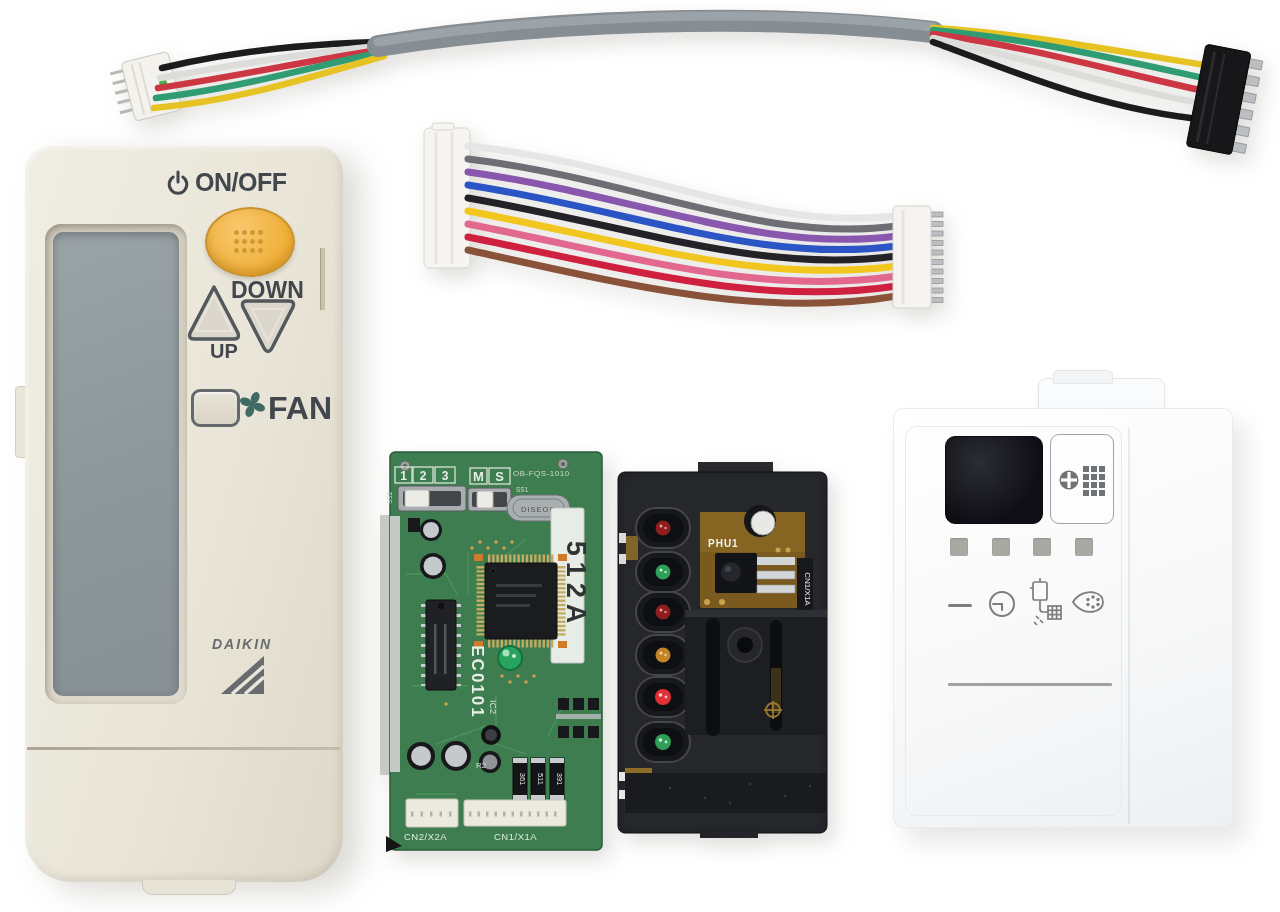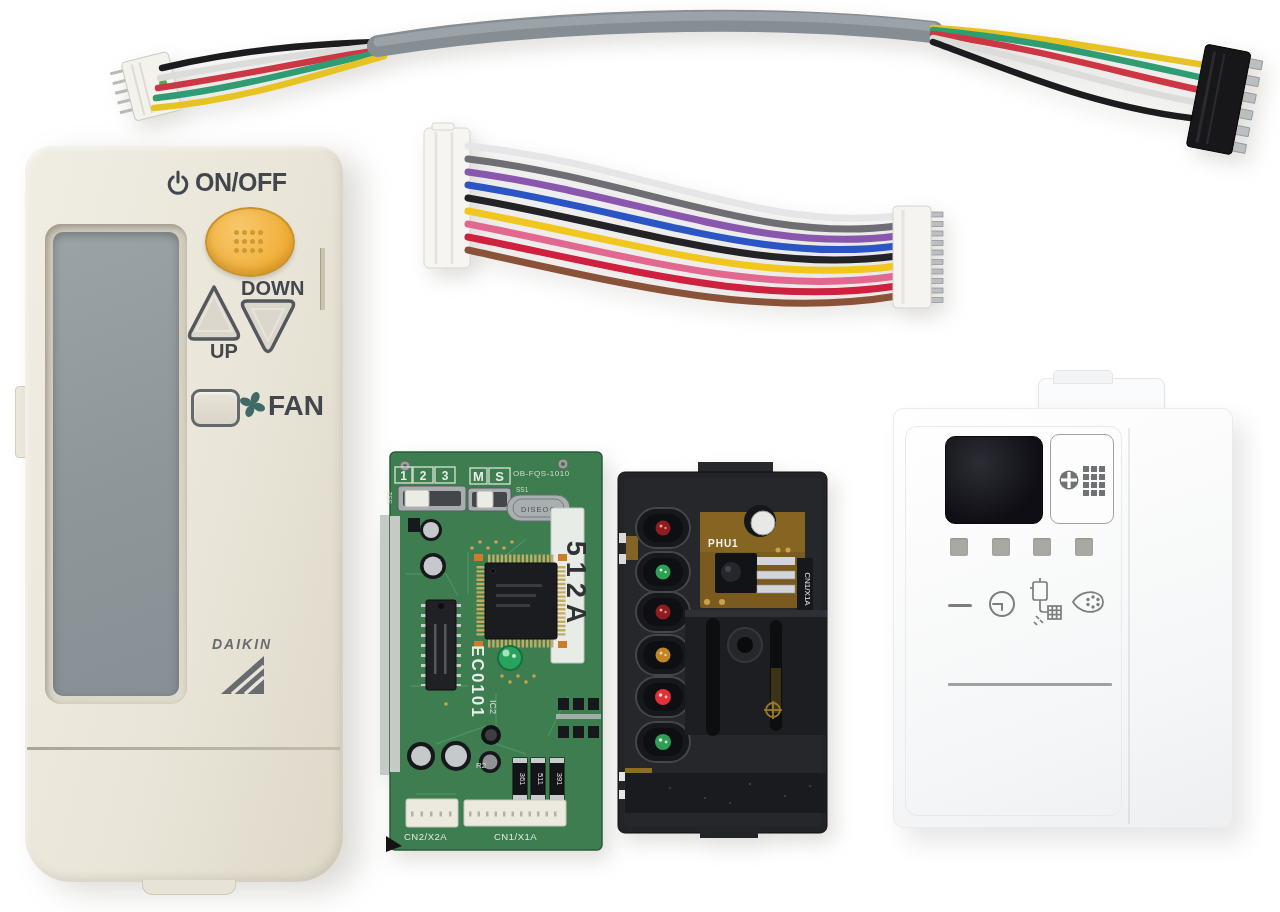--- a/index.html
+++ b/index.html
@@ -132,21 +132,21 @@
           <span style="width:5px;height:5px;border-radius:50%;background:#d29a2e;"></span>
           <span style="width:5px;height:5px;border-radius:50%;background:#d29a2e;"></span>
           <span style="width:5px;height:5px;border-radius:50%;background:#d29a2e;"></span>
         <span style="width:5px;height:5px;border-radius:50%;background:#d29a2e;"></span>
           <span style="width:5px;height:5px;border-radius:50%;background:#d29a2e;"></span>
           <span style="width:5px;height:5px;border-radius:50%;background:#d29a2e;"></span>
           <span style="width:5px;height:5px;border-radius:50%;background:#d29a2e;"></span>
       </div>
     </div>
 
-    <div class="abs lbl" style="left:206px;top:131px;font-size:20px;margin-left:10px;">DOWN</div>
+    <div class="abs lbl" style="left:206px;top:131px;font-size:23px;">DOWN</div>
 
     <svg class="abs" style="left:161px;top:135px;" width="56" height="62" viewBox="0 0 56 62">
       <path d="M28,6 L52,52 Q54,58 48,58 L8,58 Q2,58 4,52 Z" fill="#dbd7cc" stroke="#53585c" stroke-width="3.5" stroke-linejoin="round"></path>
       <path d="M28,14 L46,50 L10,50 Z" fill="none" stroke="#eeeadf" stroke-width="2" opacity=".7"></path>
     </svg>
 
     <svg class="abs" style="left:214px;top:149px;" width="58" height="62" viewBox="0 0 58 62">
       <path d="M8,6 L50,6 Q56,6 54,12 L33,53 Q29,60 25,53 L4,12 Q2,6 8,6 Z" fill="#dbd7cc" stroke="#53585c" stroke-width="3.5" stroke-linejoin="round"></path>
       <path d="M13,14 L45,14 L29,46 Z" fill="none" stroke="#eeeadf" stroke-width="2" opacity=".7"></path>
     </svg>
@@ -157,21 +157,21 @@
          background:linear-gradient(#e8e4d8,#d9d4c6);box-shadow:inset 0 2px 2px rgba(255,255,255,.6);"></div>
     <svg class="abs" style="left:214px;top:245px;" width="27" height="27" viewBox="0 0 27 27">
       <g transform="translate(13.5,13.5)" fill="#3f6a66">
         <ellipse cx="0" cy="-7.2" rx="4.1" ry="6" transform="rotate(22)"></ellipse>
         <ellipse cx="0" cy="-7.2" rx="4.1" ry="6" transform="rotate(112)"></ellipse>
         <ellipse cx="0" cy="-7.2" rx="4.1" ry="6" transform="rotate(202)"></ellipse>
         <ellipse cx="0" cy="-7.2" rx="4.1" ry="6" transform="rotate(292)"></ellipse>
         <circle cx="0" cy="0" r="3"></circle>
       </g>
     </svg>
-    <div class="abs lbl" style="left:243px;top:244px;font-size:28px;">FAN</div>
+    <div class="abs lbl" style="left:243px;top:244px;font-size:32px;">FAN</div>
 
     <div class="abs" style="left:187px;top:490px;font-size:14px;font-weight:bold;font-style:italic;
          letter-spacing:2px;color:#686c6f;">DAIKIN</div>
     <svg class="abs" style="left:194px;top:508px;" width="47" height="42" viewBox="0 0 47 42">
       <polygon points="2,40 45,40 45,2" fill="#686c6f"></polygon>
       <line x1="13" y1="40" x2="45" y2="12" stroke="#e9e5da" stroke-width="3.5"></line>
       <line x1="26" y1="40" x2="45" y2="23" stroke="#e9e5da" stroke-width="3.5"></line>
     </svg>
 
     <div class="abs" style="left:2px;top:601px;width:313px;height:3px;

